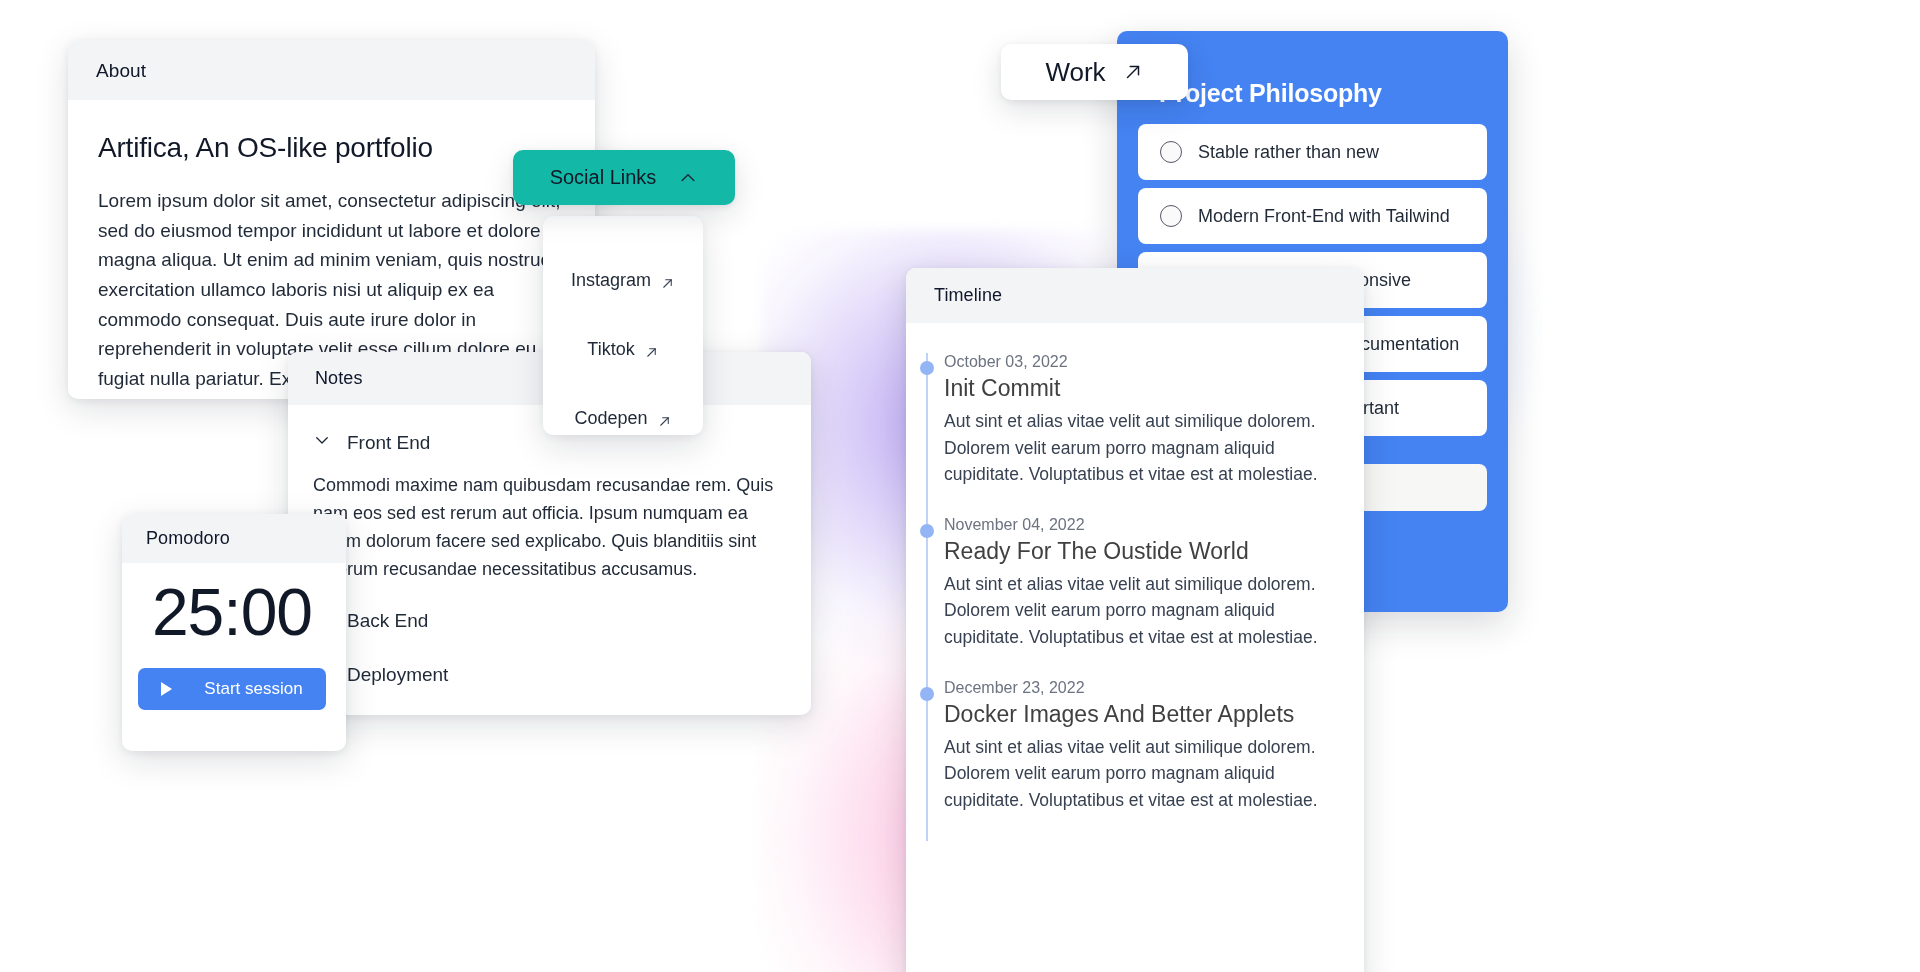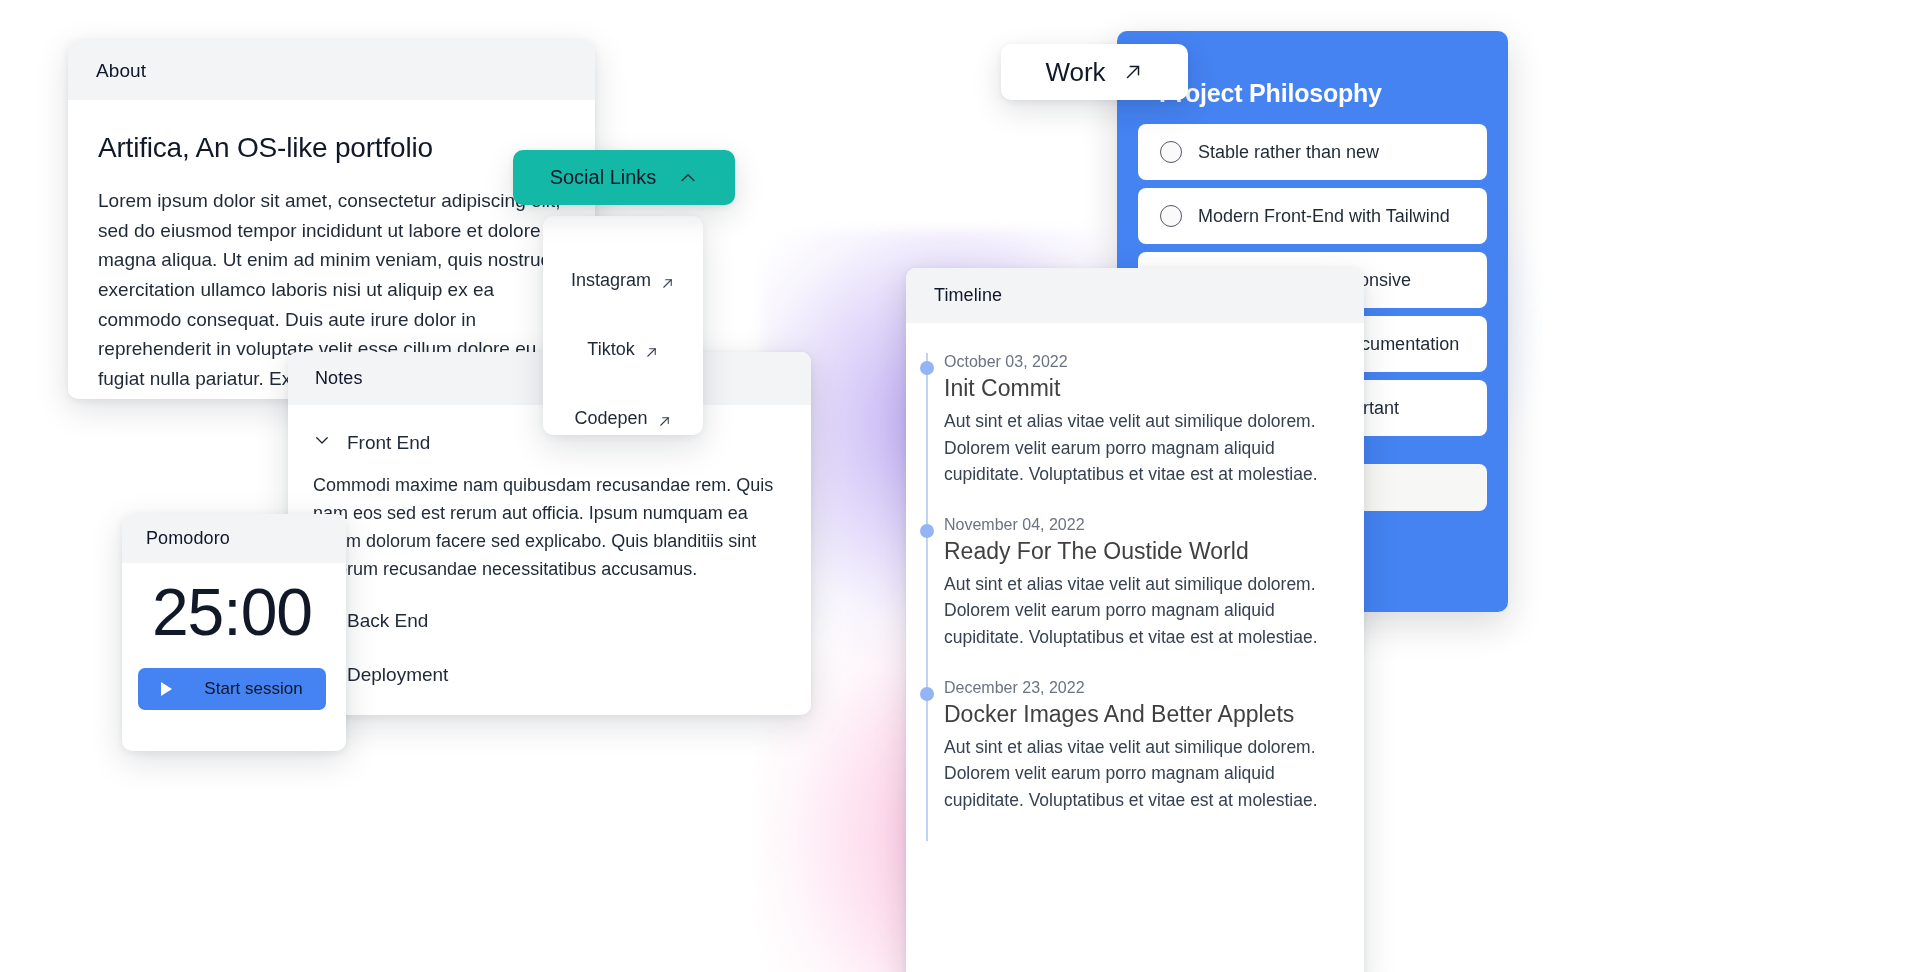--- a/index.html
+++ b/index.html
@@ -149,21 +149,21 @@
     font-size: 66px;
     color: #111827;
     letter-spacing: -1px;
     line-height: 1.25;
     font-weight: 400;
   }
   .pomo-btn {
     margin-top: 14px;
     width: 100%;
     background: #4583f2;
-    color: #0f172a;
+    color: #ffffff;
     border: none;
     border-radius: 7px;
     height: 42px;
     font-size: 17px;
     font-family: "Liberation Sans", sans-serif;
     display: flex; align-items: center; justify-content: center; gap: 32px;
     cursor: pointer;
   }
   .play-tri {
     width: 0; height: 0;

